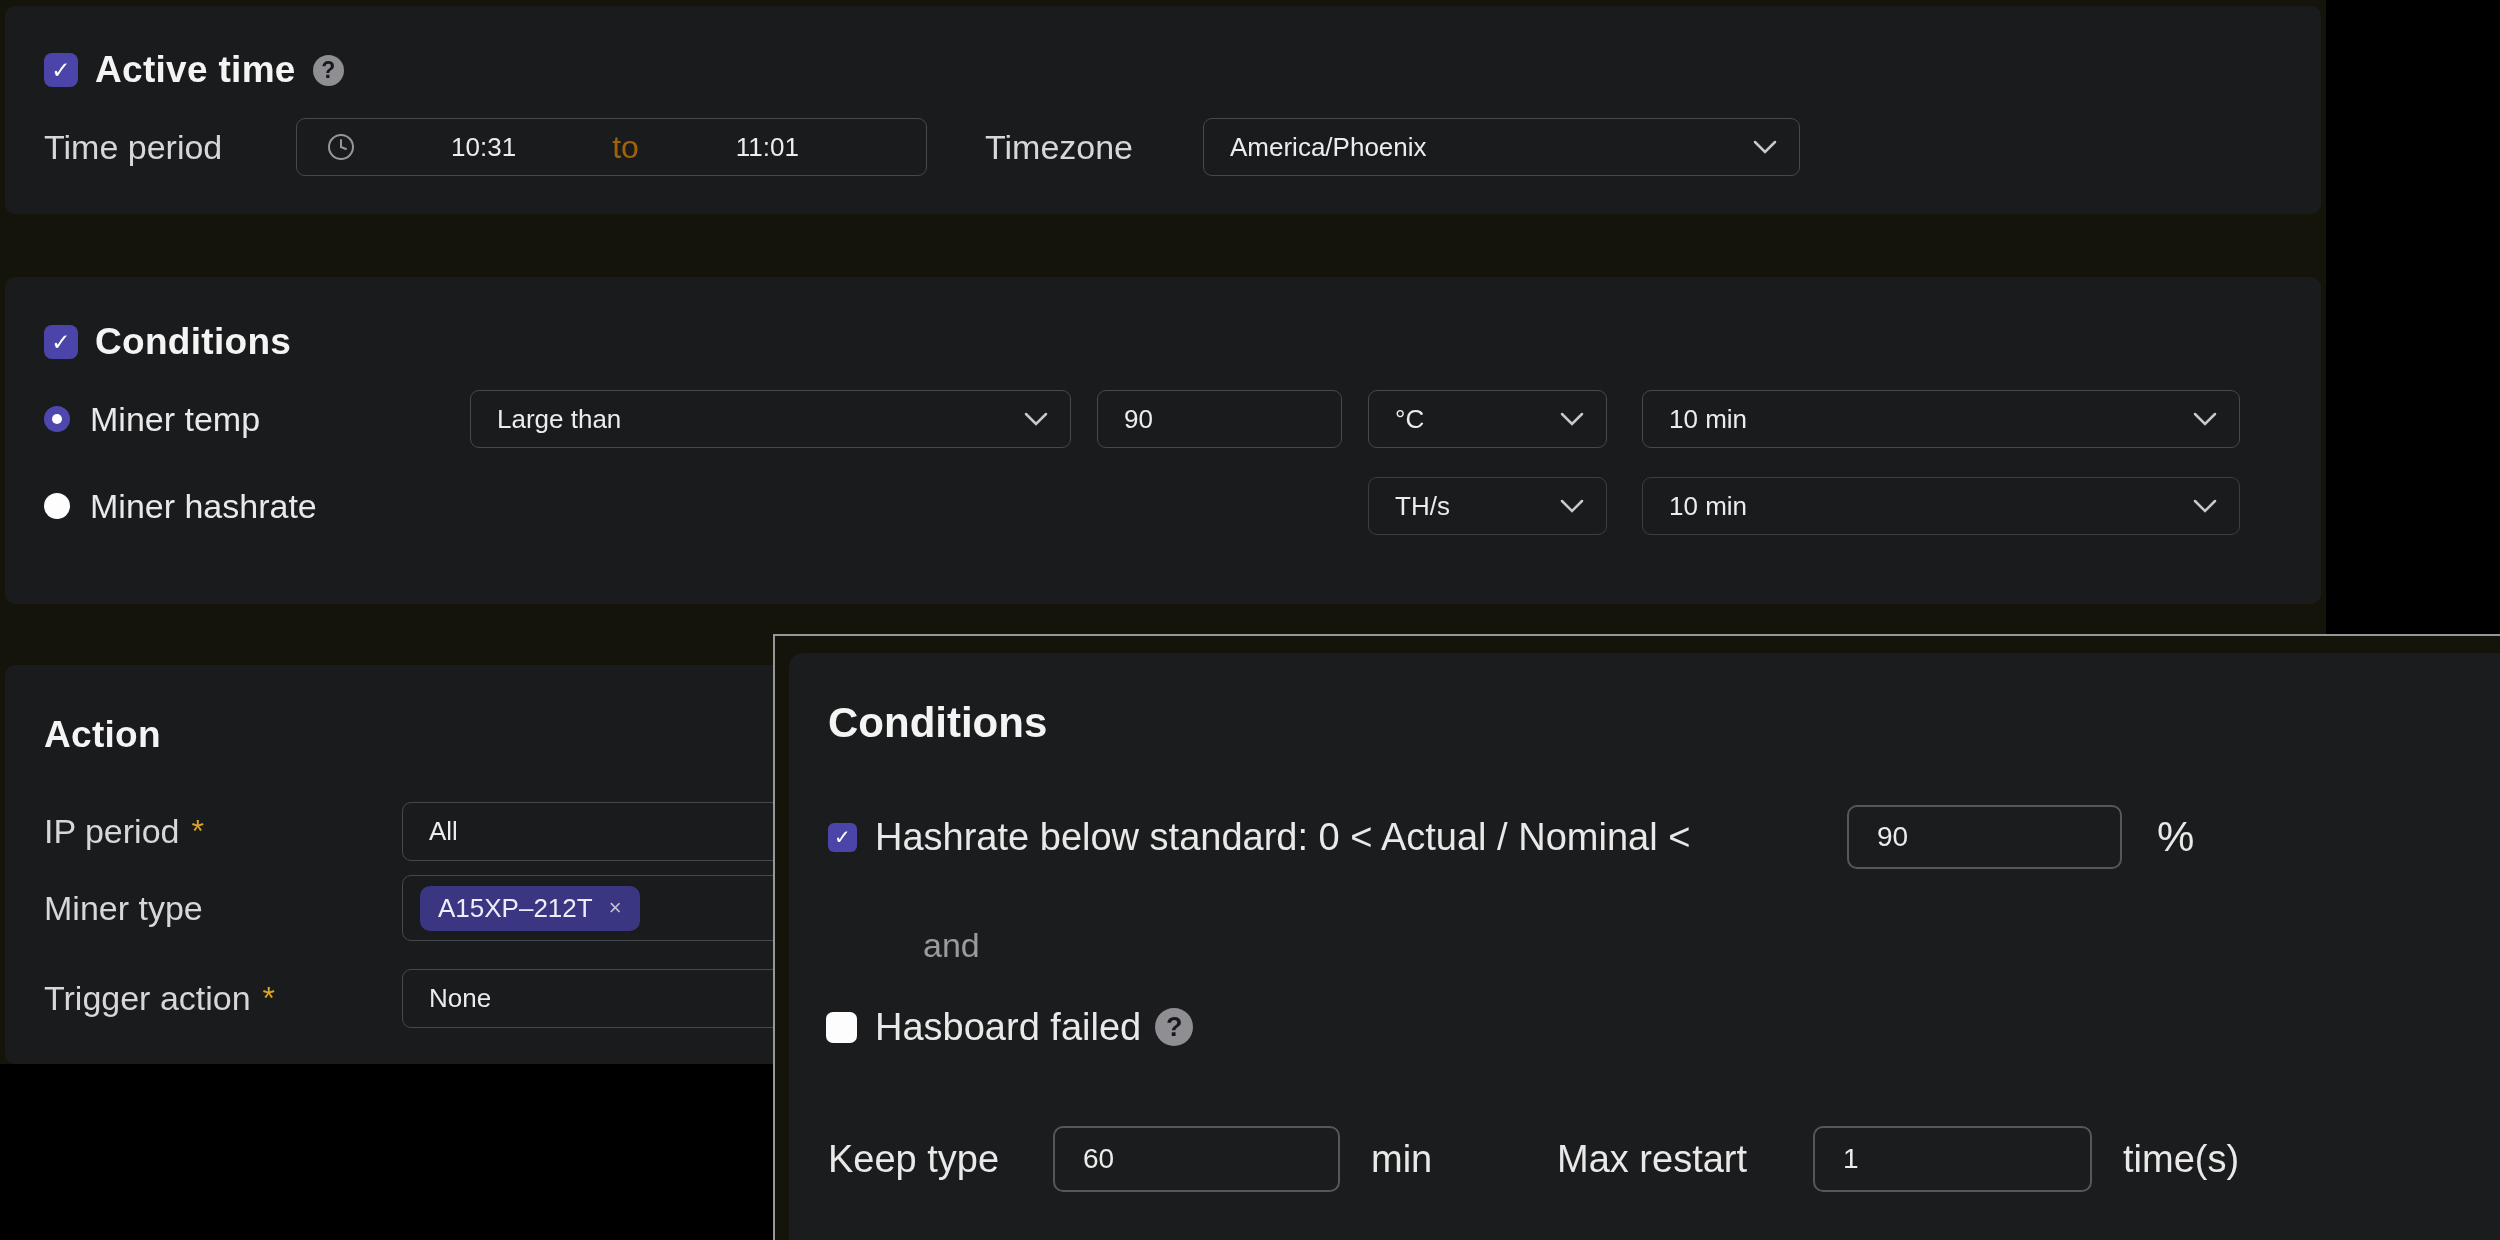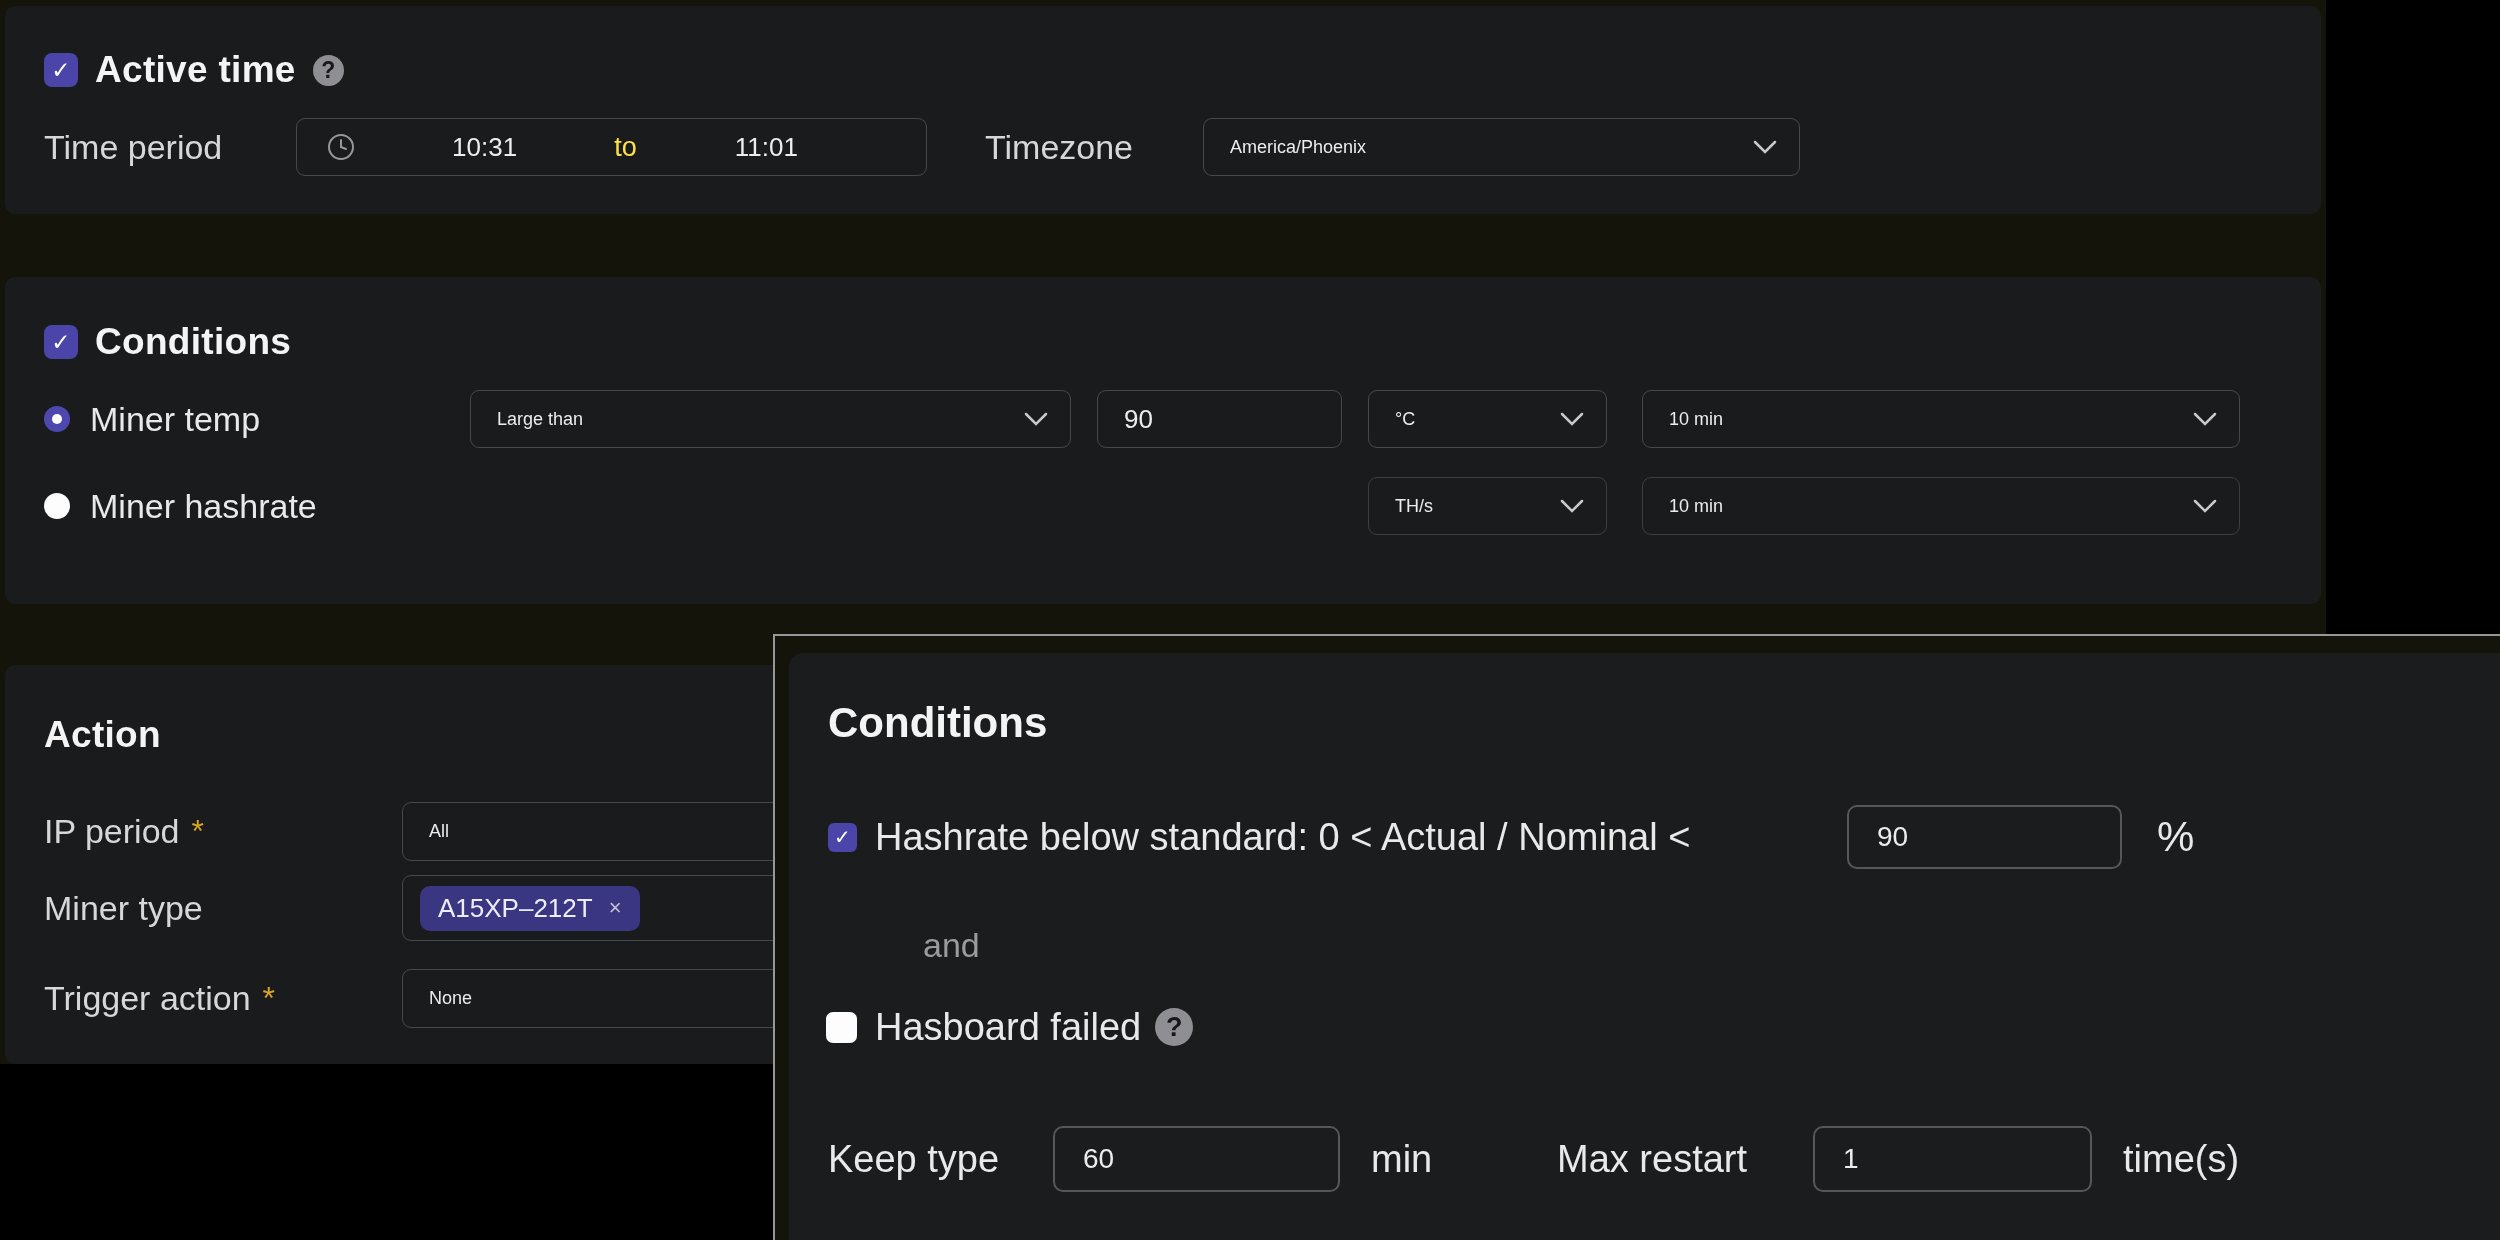--- a/index.html
+++ b/index.html
@@ -17,30 +17,30 @@
   .checkbox.small{width:29px;height:29px;border-radius:6px;font-size:20px;}
   .checkbox.white{background:#fdfdfd;color:transparent;width:31px;height:31px;border-radius:7px;}
   .help{border-radius:50%;background:#8f8f93;color:#17181a;font-weight:700;display:inline-flex;align-items:center;justify-content:center;width:31px;height:31px;font-size:23px;flex:0 0 auto;cursor:pointer;}
   .help.big{width:38px;height:38px;font-size:27px;}
   .field-label{position:absolute;color:#d7d7d8;font-size:34px;font-weight:300;display:flex;align-items:center;}
   .radio{width:26px;height:26px;border-radius:50%;position:relative;flex:0 0 auto;cursor:pointer;}
   .radio.on{background:#4e48ae;}
   .radio.on::after{content:"";position:absolute;left:50%;top:50%;width:10px;height:10px;margin:-5px 0 0 -5px;border-radius:50%;background:#fff;}
   .radio.off{background:#fdfdfd;}
   .radio-row{position:absolute;display:flex;align-items:center;gap:20px;color:#e9e9e9;font-size:34px;font-weight:300;}
-  .select{position:absolute;display:flex;align-items:center;justify-content:space-between;border:1.5px solid #45484c;border-radius:9px;padding:0 22px 0 26px;font-size:18px;color:#ececec;background:transparent;cursor:pointer;box-sizing:border-box;}
+  .select{position:absolute;display:flex;align-items:center;justify-content:space-between;border:1.5px solid #45484c;border-radius:9px;padding:0 22px 0 26px;font-size:26px;color:#ececec;background:transparent;cursor:pointer;box-sizing:border-box;}
   .select .val{white-space:nowrap;}
   .select.dim{border-color:#3b3e42;}
   .placeholder{color:#8e8e93;}
   .input{position:absolute;background:transparent;border:1.5px solid #45484c;border-radius:9px;font-size:26px;color:#ececec;padding:0 0 0 26px;font-family:inherit;outline:none;box-sizing:border-box;}
   .input::placeholder{color:#8e8e93;}
   .input.dim{border-color:#3b3e42;}
   .time-range{position:absolute;display:flex;align-items:center;border:1.5px solid #45484c;border-radius:9px;padding:0 30px;font-size:26px;color:#ececec;box-sizing:border-box;cursor:pointer;}
   .time-range .t{flex:1;text-align:center;}
-  .time-range .sep{color:#fde047;font-size:27px;}
+  .time-range .sep{color:#a16207;font-size:32px;}
   .chev{flex:0 0 auto;}
   .tagbox{position:absolute;display:flex;align-items:center;border:1.5px solid #45484c;border-radius:9px;padding:0 10px;box-sizing:border-box;cursor:pointer;}
   .tag{display:inline-flex;align-items:center;gap:16px;height:45px;border-radius:10px;background:#3b3682;color:#ededfa;font-size:26px;padding:0 18px;margin-left:7px;}
   .tag .x{color:#c3c3d2;font-size:22px;cursor:pointer;}
   .star{color:#d9a427;font-size:32px;margin-left:12px;}
   .dialog{position:absolute;left:773px;top:634px;width:1767px;height:646px;background:#14140b;border:2px solid #97979a;z-index:10;box-sizing:border-box;}
   .dialog-panel{position:absolute;left:14px;top:17px;width:1753px;height:629px;background:#1b1c1d;border-radius:14px 0 0 0;}
   .drow{position:absolute;display:flex;align-items:center;gap:18px;color:#e9e9e9;font-size:38px;font-weight:300;}
   .dlabel{position:absolute;color:#e9e9e9;font-size:38px;font-weight:300;display:flex;align-items:center;}
   .dinput{position:absolute;background:transparent;border:2px solid #55575b;border-radius:10px;color:#ececec;font-size:28px;padding:0 0 0 28px;font-family:inherit;outline:none;box-sizing:border-box;}

